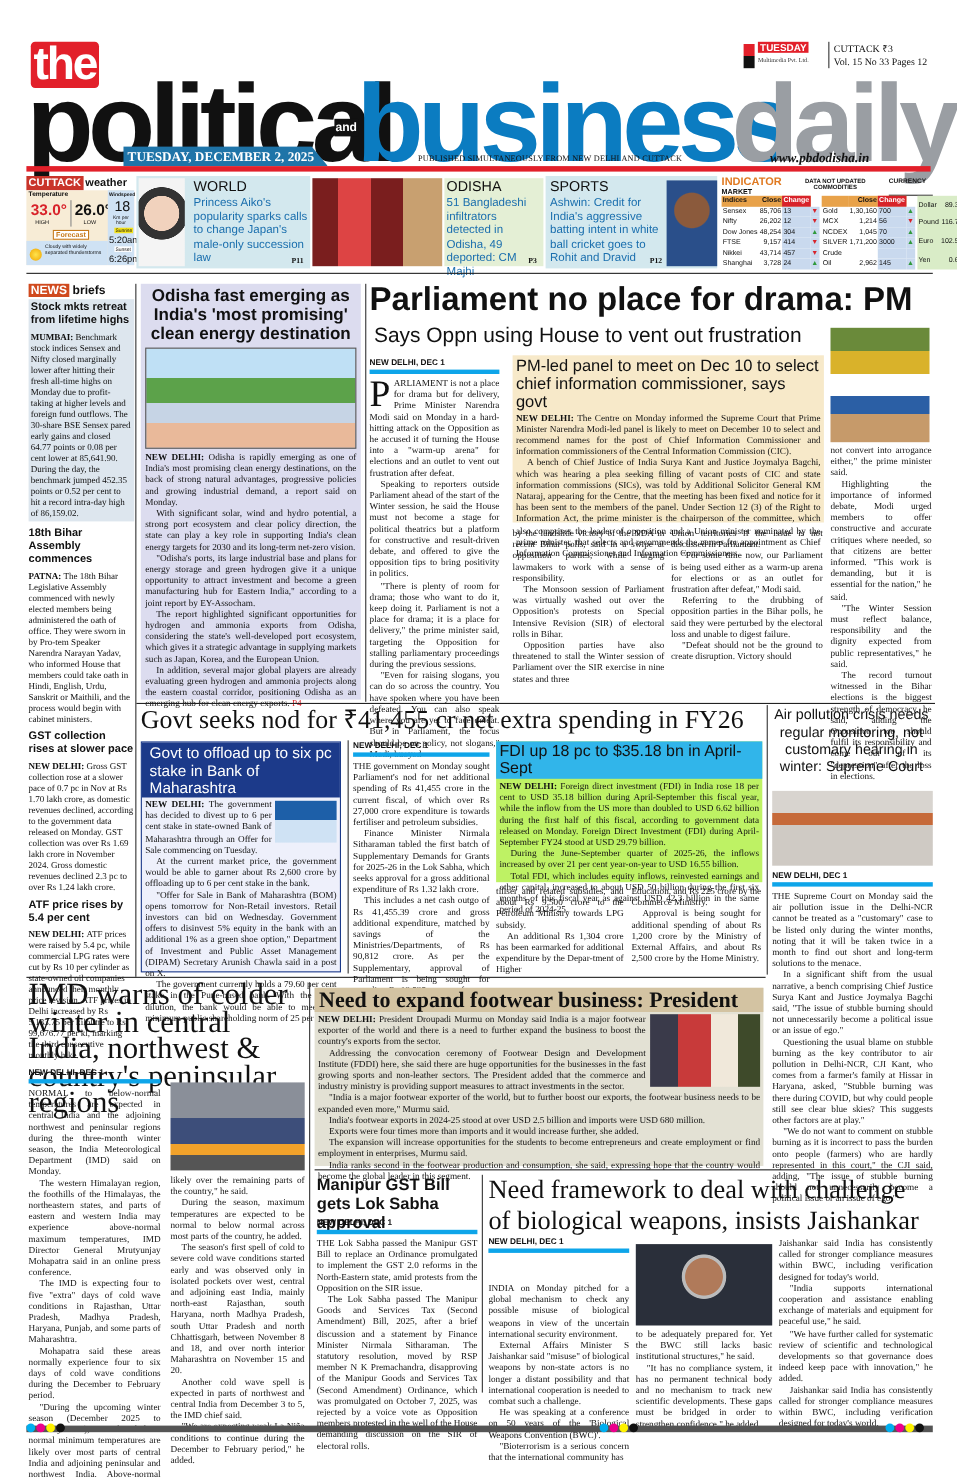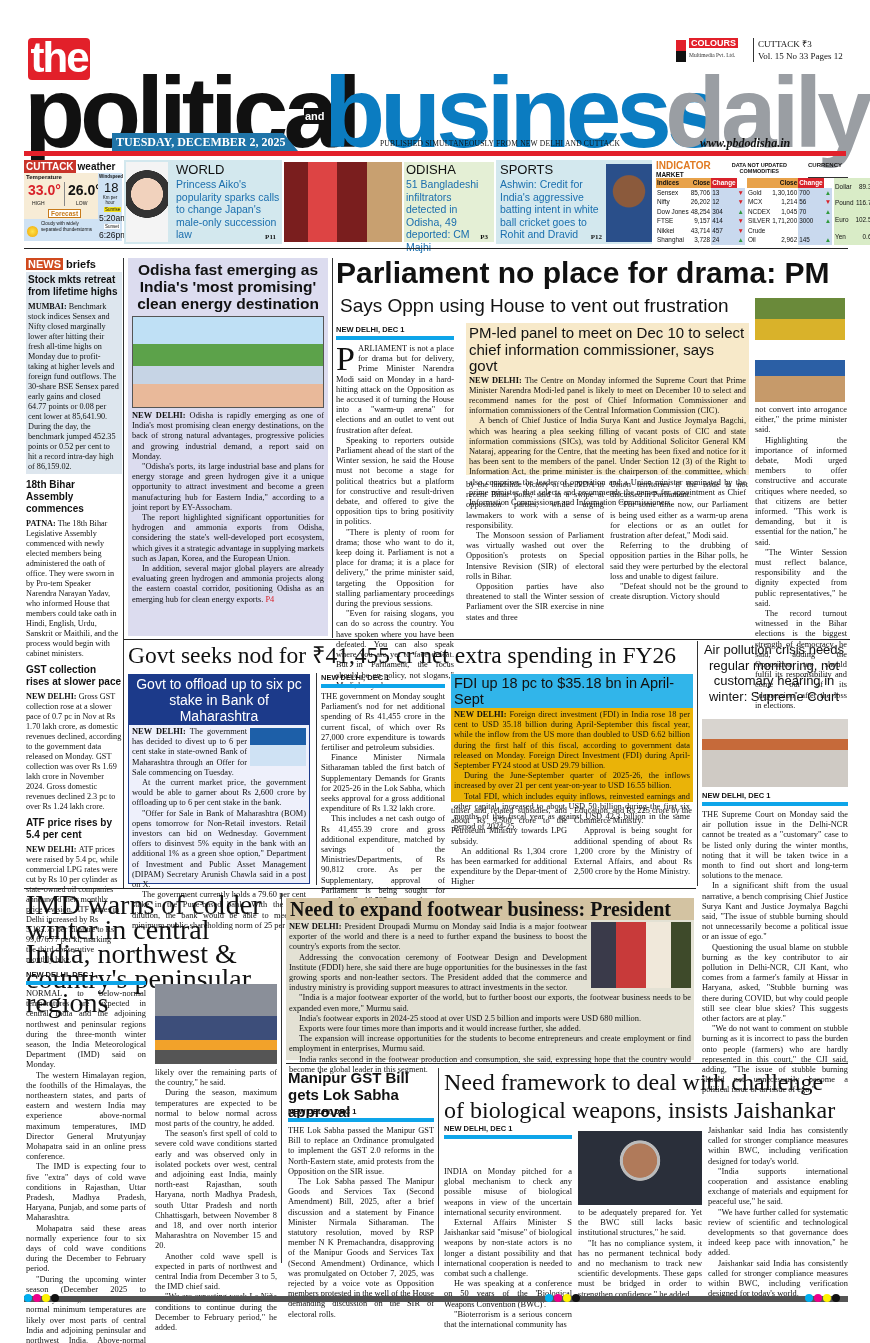--- a/index.html
+++ b/index.html
@@ -39,35 +39,35 @@
 .teaser-text{font-family:"Liberation Sans",sans-serif;font-size:10.5px;line-height:12.5px;color:#1b6fae}
 .pageref{font-size:7px;font-weight:bold;position:absolute;bottom:3px;right:6px}
 #indicator{left:656px;width:192px;font-family:"Liberation Sans",sans-serif;font-size:6.4px}
 #indicator table{border-collapse:collapse}
 #indicator td{padding:0 1px;height:9.5px;white-space:nowrap}
 .up{color:#2f9a3a}.dn{color:#d8222a}
 .rule{height:1px;background:#222}
 
 .box-lilac{background:#dcdcef}
 .box-sand{background:#f7e9c9}
-.box-sky{background:#eab308}
+.box-sky{background:#bef264}
 .box-khaki{background:#e3e1d4}
 .photo{background:#888;overflow:hidden}
 </style>
 </head>
 <body>
 
 <div id="logo-the" class="abs">the</div>
 <div id="logo-political" class="abs">political</div>
 <div id="logo-and" class="abs">and</div>
 <div id="logo-business" class="abs">business</div>
 <div id="logo-daily" class="abs">daily</div>
 <div id="colours-logo" class="abs">
   <span class="sq"></span>
-  <span class="name">COLOURS</span>
+  <span class="name">TUESDAY</span>
   <span class="sub">Multimedia Pvt. Ltd.</span>
 </div>
 <div id="issue" class="abs">
   <div>CUTTACK ₹3</div>
   <div>Vol. 15  No 33 Pages 12</div>
 </div>
 <div id="date-banner" class="abs">TUESDAY, DECEMBER 2, 2025</div>
 <div id="published" class="abs">PUBLISHED SIMULTANEOUSLY FROM NEW DELHI AND CUTTACK</div>
 <div id="website" class="abs">www.pbdodisha.in</div>
 <div id="red-rule" class="abs"></div>
@@ -276,20 +276,21 @@
       </div>
     </div>
 </div>
 <div class="abs" style="left:123px;top:258px;width:1px;height:630px;background:#333"></div>
 
 <div class="abs box-lilac" style="left:128px;top:258px;width:200px;height:378px;padding:3px 4px">
   <div class="sans" style="font-weight:bold;font-size:15.5px;line-height:17px;text-align:center;margin-bottom:4px">Odisha fast emerging as India's 'most promising' clean energy destination</div>
   <div class="photo" style="width:100%;height:92px;background:linear-gradient(180deg,#bfe0f5 0 30%,#5ca24a 30% 55%,#c6d4e5 55% 75%,#e9b99a 75%);margin-bottom:3px;border:1px solid #555"></div>
   <div id="odisha-body">
       <p class="body" style="text-indent: 0px;"><b>NEW DELHI: </b><span>Odisha is rapidly emerging as one of India's most promising clean energy destinations, on the back of strong natural advantages, progressive policies and growing industrial demand, a report said on Monday.</span></p>
+      <p class="body"><span>With significant solar, wind and hydro potential, a strong port ecosystem and clear policy direction, the state can play a key role in supporting India's clean energy targets for 2030 and its long-term net-zero vision.</span></p>
       <p class="body"><span>"Odisha's ports, its large industrial base and plans for energy storage and green hydrogen give it a unique opportunity to attract investment and become a green manufacturing hub for Eastern India," according to a joint report by EY-Assocham.</span></p>
       <p class="body"><span>The report highlighted significant opportunities for hydrogen and ammonia exports from Odisha, considering the state's well-developed port ecosystem, which gives it a strategic advantage in supplying markets such as Japan, Korea, and the European Union.</span></p>
       <p class="body"><span>In addition, several major global players are already evaluating green hydrogen and ammonia projects along the eastern coastal corridor, positioning Odisha as an emerging hub for clean energy exports.</span><span style="color: rgb(216, 34, 42);"> P4</span></p>
     </div>
 </div>
 <div class="abs" style="left:332px;top:258px;width:1px;height:380px;background:#333"></div>
 
 <div class="abs sans" style="left:336px;top:256px;width:514px;font-weight:bold;font-size:30px;line-height:34px;white-space:nowrap">Parliament no place for drama: PM</div>
 <div class="abs sans" style="left:340px;top:294px;font-size:19px;line-height:24px;white-space:nowrap">Says Oppn using House to vent out frustration</div>
 <div class="abs photo" style="left:755px;top:298px;width:90px;height:104px;background:linear-gradient(180deg,#6a8a3a 0 20%,#d9b22a 20% 40%,#fff 40% 60%,#2b5fa5 60% 75%,#c69a6a 75%)"></div>
@@ -334,21 +335,21 @@
       <p class="body"><span>"The Winter Session must reflect balance, responsibility and the dignity expected from public representatives," he said.</span></p>
       <p class="body"><span>The record turnout witnessed in the Bihar elections is the biggest strength of democracy, he said, adding the Opposition too should fulfil its responsibility and come out of its "depression" after the loss in elections.</span></p>
     </div>
   </div>
 <div class="abs rule" style="left:124px;top:639px;width:726px"></div>
 
 <div class="abs" style="left:128px;top:641px;width:568px;font-size:23.5px;line-height:28px;white-space:nowrap">Govt seeks nod for ₹41,455 cr net extra spending in FY26</div>
 <div class="abs" style="left:697px;top:641px;width:1px;height:245px;background:#333"></div>
 
 <div class="abs" style="left:128px;top:674px;width:182px;height:210px;border:1px solid #1c3a8a;background:#eef0fb">
-  <div class="cond" style="background:#1c3a8a;color:#fff;font-size:14px;line-height:16px;text-align:center;padding:1px 7px">Govt to offload up to six pc stake in Bank of Maharashtra</div>
+  <div class="cond" style="background:#1c3a8a;color:#fff;font-size:14px;line-height:16px;text-align:left;padding:1px 7px">Govt to offload up to six pc stake in Bank of Maharashtra</div>
   <div style="padding:2px 3px">
     <div class="photo" style="float:right;width:56px;height:38px;margin:1px 0 1px 3px;background:linear-gradient(180deg,#1d5fa8 0 45%,#cfe2f4 45%)"></div>
     <div id="bom-body">
         <p class="body" style="text-indent: 0px;"><b>NEW DELHI: </b><span>The government has decided to divest up to 6 per cent stake in state-owned Bank of Maharashtra through an Offer for Sale commencing on Tuesday.</span></p>
         <p class="body"><span>At the current market price, the government would be able to garner about Rs 2,600 crore by offloading up to 6 per cent stake in the bank.</span></p>
         <p class="body"><span>"Offer for Sale in Bank of Maharashtra (BOM) opens tomorrow for Non-Retail investors. Retail investors can bid on Wednesday. Government offers to disinvest 5% equity in the bank with an additional 1% as a green shoe option," Department of Investment and Public Asset Management (DIPAM) Secretary Arunish Chawla said in a post on X.</span></p>
         <p class="body"><span>The government currently holds a 79.60 per cent stake in the Pune-based bank. With the stake dilution, the bank would be able to meet the minimum public shareholding norm of 25 per cent.</span></p>
       </div>
   </div>
 </div>

